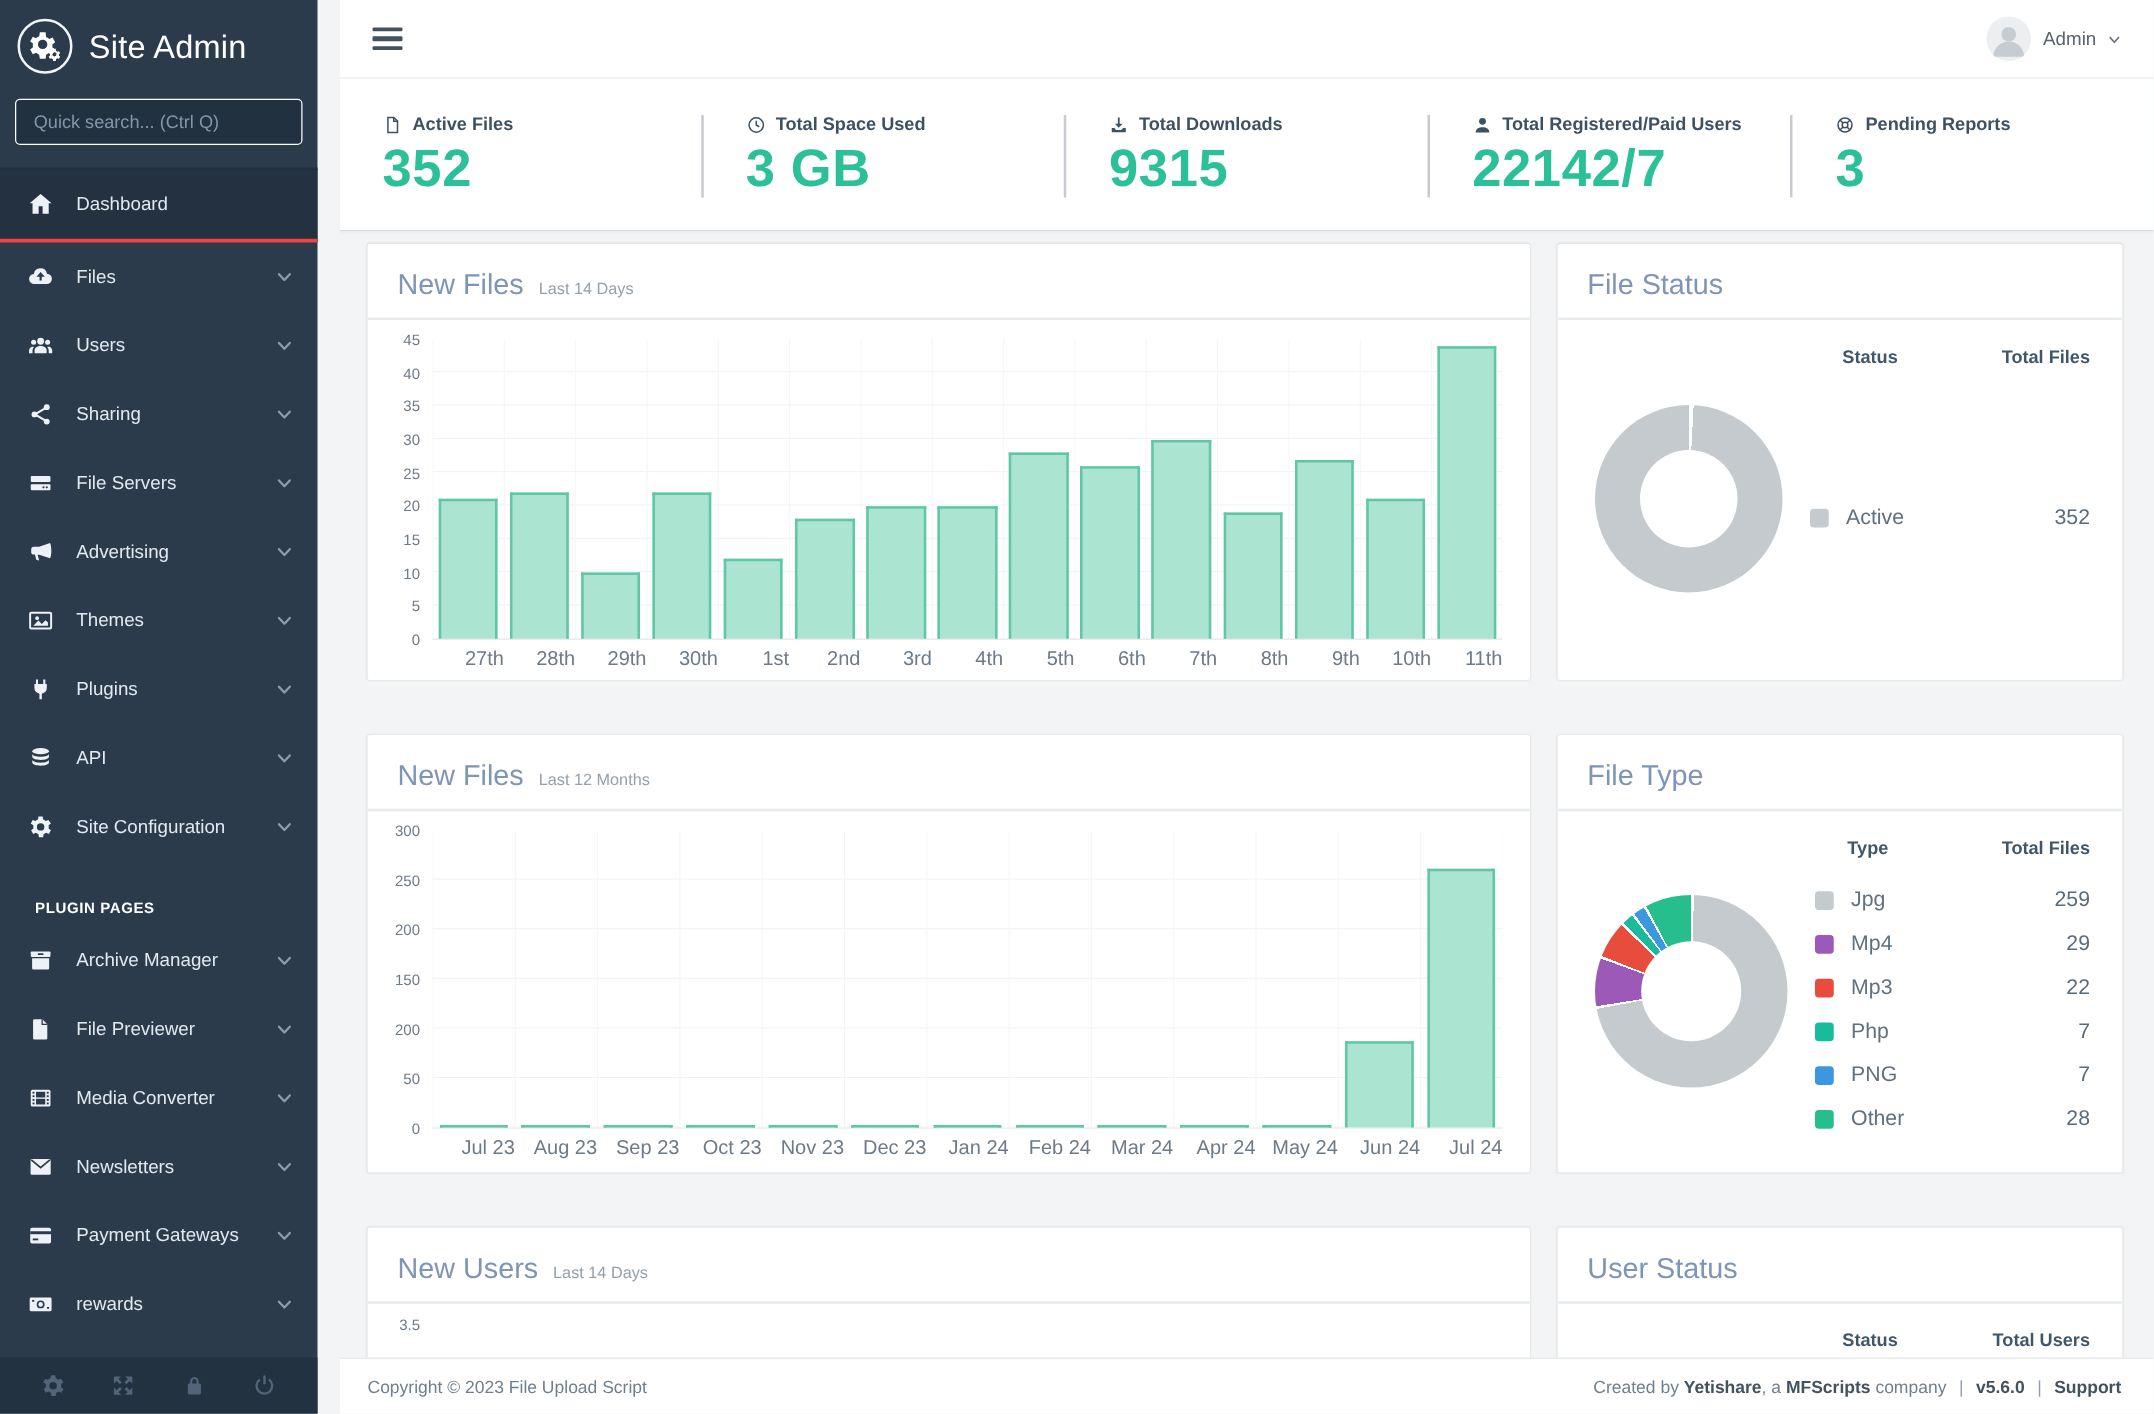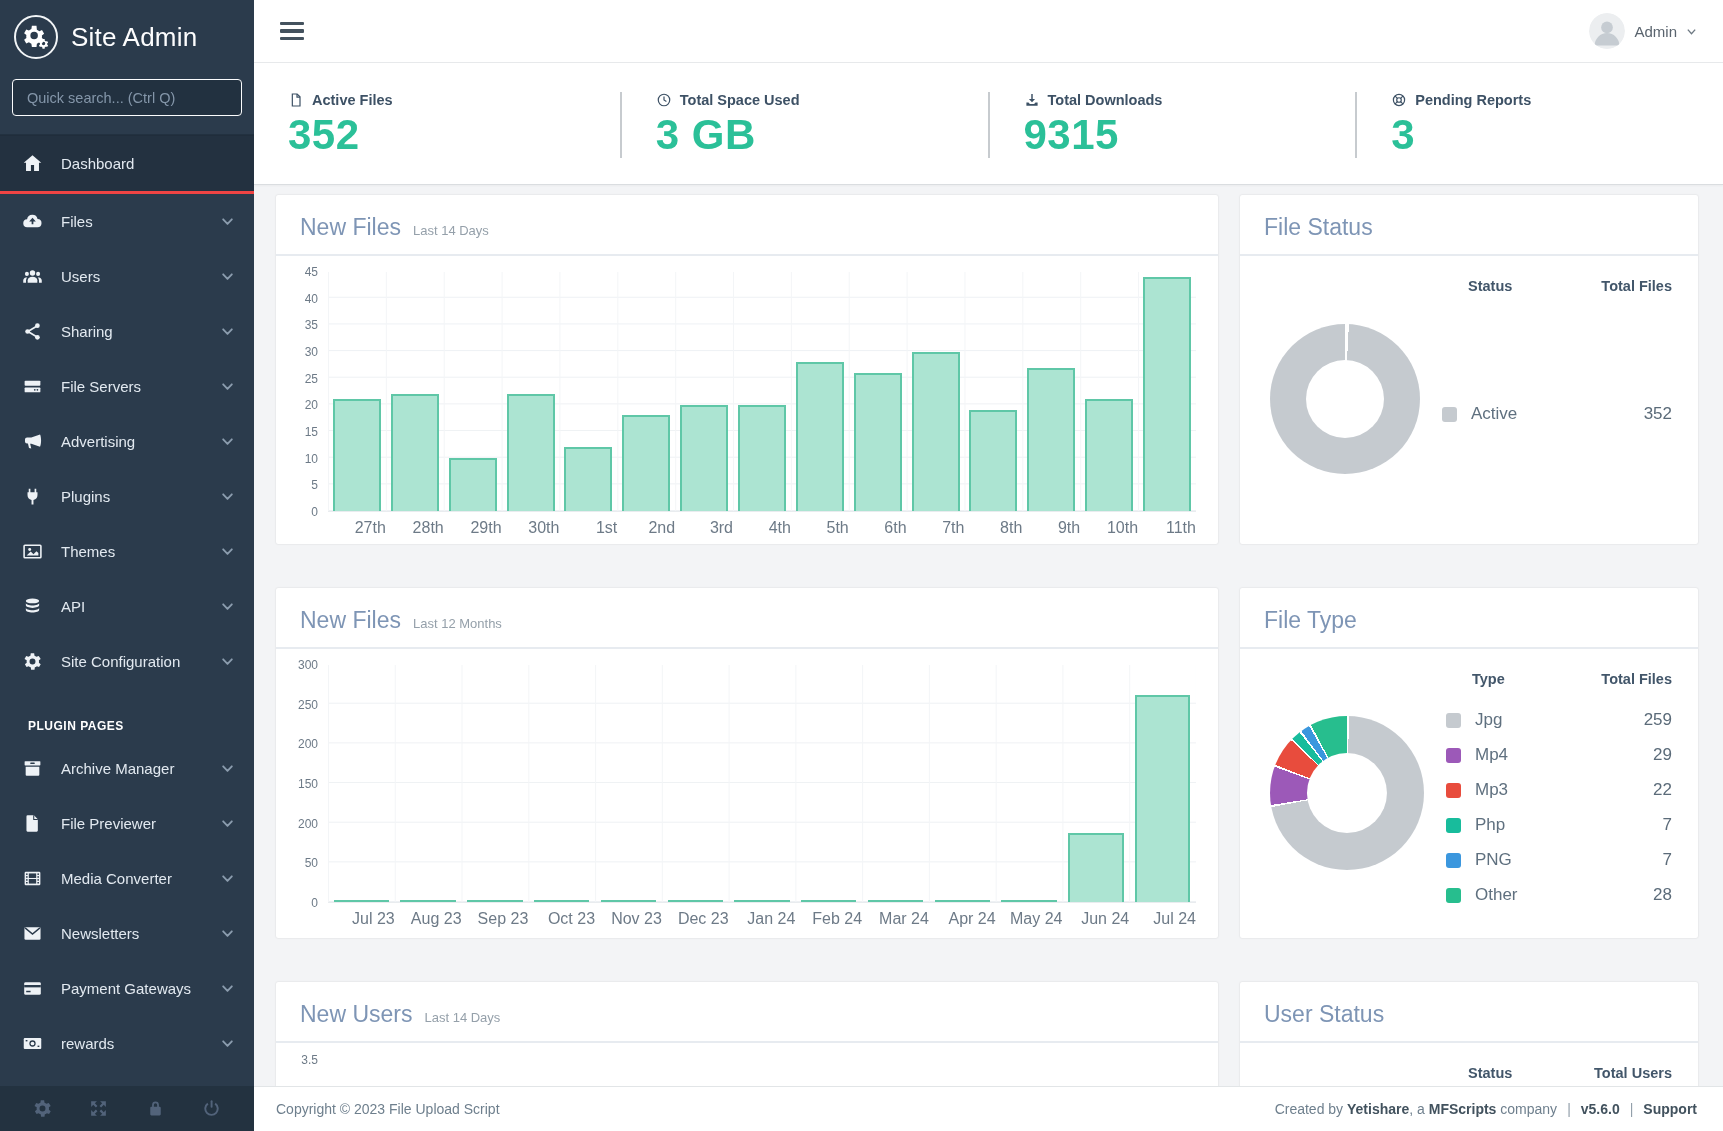--- a/index.html
+++ b/index.html
@@ -1,18 +1,18 @@
 <!DOCTYPE html>
 <html><head>
 <meta charset="utf-8">
 <style>
   * { box-sizing: border-box; margin: 0; padding: 0; }
   html,body { width:1723px; height:1131px; overflow:hidden; }
   body { font-family:"Liberation Sans","DejaVu Sans",sans-serif; background:#f3f4f6; }
-  .app { display:flex; width:1723px; height:1061px; }
+  .app { display:flex; width:1723px; height:1061px;gap:18px; }
 
   
   .sidebar { width:254px; min-width:254px; height:1131px; background:#2b3b4c; position:relative; color:#e2e9f0; }
   .logo-row { display:flex; align-items:center; gap:13px; padding:15px 16px 14px 14px; }
   .logo-circle { width:44px; height:44px; border:2px solid #f2f5f7; border-radius:50%; display:flex; align-items:center; justify-content:center; color:#fff; }
   .logo-circle svg { width:30px; height:30px; }
   .logo-text { font-size:26px; color:#fdfdfe; letter-spacing:.2px; }
   .search-wrap { padding:6px 12px 18px; }
   .search { width:100%; height:37px; background:#223140; border:1px solid #fbfcfd; border-radius:4px; color:#cfd9e2; font-size:14.5px; padding:0 14px; outline:none; font-family:inherit; }
   .search::placeholder { color:#8496a9; }
@@ -199,39 +199,39 @@
           <span class="nav-label">Advertising</span>
           <span class="icon nav-caret">
             <svg viewBox="0 0 24 24" fill="none" stroke="currentColor" stroke-width="3.4" stroke-linecap="round" stroke-linejoin="round">
               <polyline points="4,8 12,16.5 20,8"></polyline>
             </svg>
           </span>
         </a>
         <a class="nav-item">
           <span class="icon nav-ic">
             <svg viewBox="0 0 24 24" fill="currentColor">
-              <path d="M16.3 7V3h-1.9v4H9.6V3H7.7v4H6.3v3.3a5.7 5.7 0 0 0 4.6 5.6V21h2.2v-5.1a5.7 5.7 0 0 0 4.6-5.6V7z"></path>
-            </svg>
-          </span>
-          <span class="nav-label">Plugins</span>
-          <span class="icon nav-caret">
-            <svg viewBox="0 0 24 24" fill="none" stroke="currentColor" stroke-width="3.4" stroke-linecap="round" stroke-linejoin="round">
-              <polyline points="4,8 12,16.5 20,8"></polyline>
-            </svg>
-          </span>
-        </a>
-        <a class="nav-item">
-          <span class="icon nav-ic">
-            <svg viewBox="0 0 24 24" fill="currentColor">
               <path d="M3.4 4.8h17.2a1 1 0 0 1 1 1v12.4a1 1 0 0 1-1 1H3.4a1 1 0 0 1-1-1V5.8a1 1 0 0 1 1-1z" fill="none" stroke="currentColor" stroke-width="1.8"></path>
               <circle cx="8.8" cy="9.8" r="1.7"></circle>
               <path d="M5.3 16.6 10 11.9l3.1 3.1 3.4-3.4 2.2 2.2v2.8z"></path>
             </svg>
           </span>
           <span class="nav-label">Themes</span>
+          <span class="icon nav-caret">
+            <svg viewBox="0 0 24 24" fill="none" stroke="currentColor" stroke-width="3.4" stroke-linecap="round" stroke-linejoin="round">
+              <polyline points="4,8 12,16.5 20,8"></polyline>
+            </svg>
+          </span>
+        </a>
+        <a class="nav-item">
+          <span class="icon nav-ic">
+            <svg viewBox="0 0 24 24" fill="currentColor">
+              <path d="M16.3 7V3h-1.9v4H9.6V3H7.7v4H6.3v3.3a5.7 5.7 0 0 0 4.6 5.6V21h2.2v-5.1a5.7 5.7 0 0 0 4.6-5.6V7z"></path>
+            </svg>
+          </span>
+          <span class="nav-label">Plugins</span>
           <span class="icon nav-caret">
             <svg viewBox="0 0 24 24" fill="none" stroke="currentColor" stroke-width="3.4" stroke-linecap="round" stroke-linejoin="round">
               <polyline points="4,8 12,16.5 20,8"></polyline>
             </svg>
           </span>
         </a>
         <a class="nav-item">
           <span class="icon nav-ic">
             <svg viewBox="0 0 24 24" fill="currentColor">
               <ellipse cx="12" cy="5.6" rx="7.6" ry="2.8"></ellipse>
@@ -446,20 +446,32 @@
                 <path d="M3.6 15.6h3.2l2 2.4h6.4l2-2.4h3.2v5H3.6z"></path>
               </svg>
             </span>
             <span class="stat-label">Total Downloads</span>
           </div>
           <div class="stat-value">9315</div>
         </div>
         <div class="stat">
           <div class="stat-top">
             <span class="icon stat-ic">
+              <svg viewBox="0 0 24 24" fill="currentColor">
+                <circle cx="12" cy="7.6" r="4.1"></circle>
+                <path d="M3.8 21c0-4.2 3.6-6.3 8.2-6.3s8.2 2.1 8.2 6.3z"></path>
+              </svg>
+            </span>
+            <span class="stat-label">Total Registered/Paid Users</span>
+          </div>
+          <div class="stat-value">22142/7</div>
+        </div>
+        <div class="stat">
+          <div class="stat-top">
+            <span class="icon stat-ic">
               <svg viewBox="0 0 24 24" fill="none" stroke="currentColor" stroke-width="1.8">
                 <circle cx="12" cy="12" r="8.4"></circle>
                 <circle cx="12" cy="12" r="3.4"></circle>
                 <path d="M9.6 9.6 6.2 6.2M14.4 9.6l3.4-3.4M14.4 14.4l3.4 3.4M9.6 14.4l-3.4 3.4"></path>
               </svg>
             </span>
             <span class="stat-label">Pending Reports</span>
           </div>
           <div class="stat-value">3</div>
         </div>

